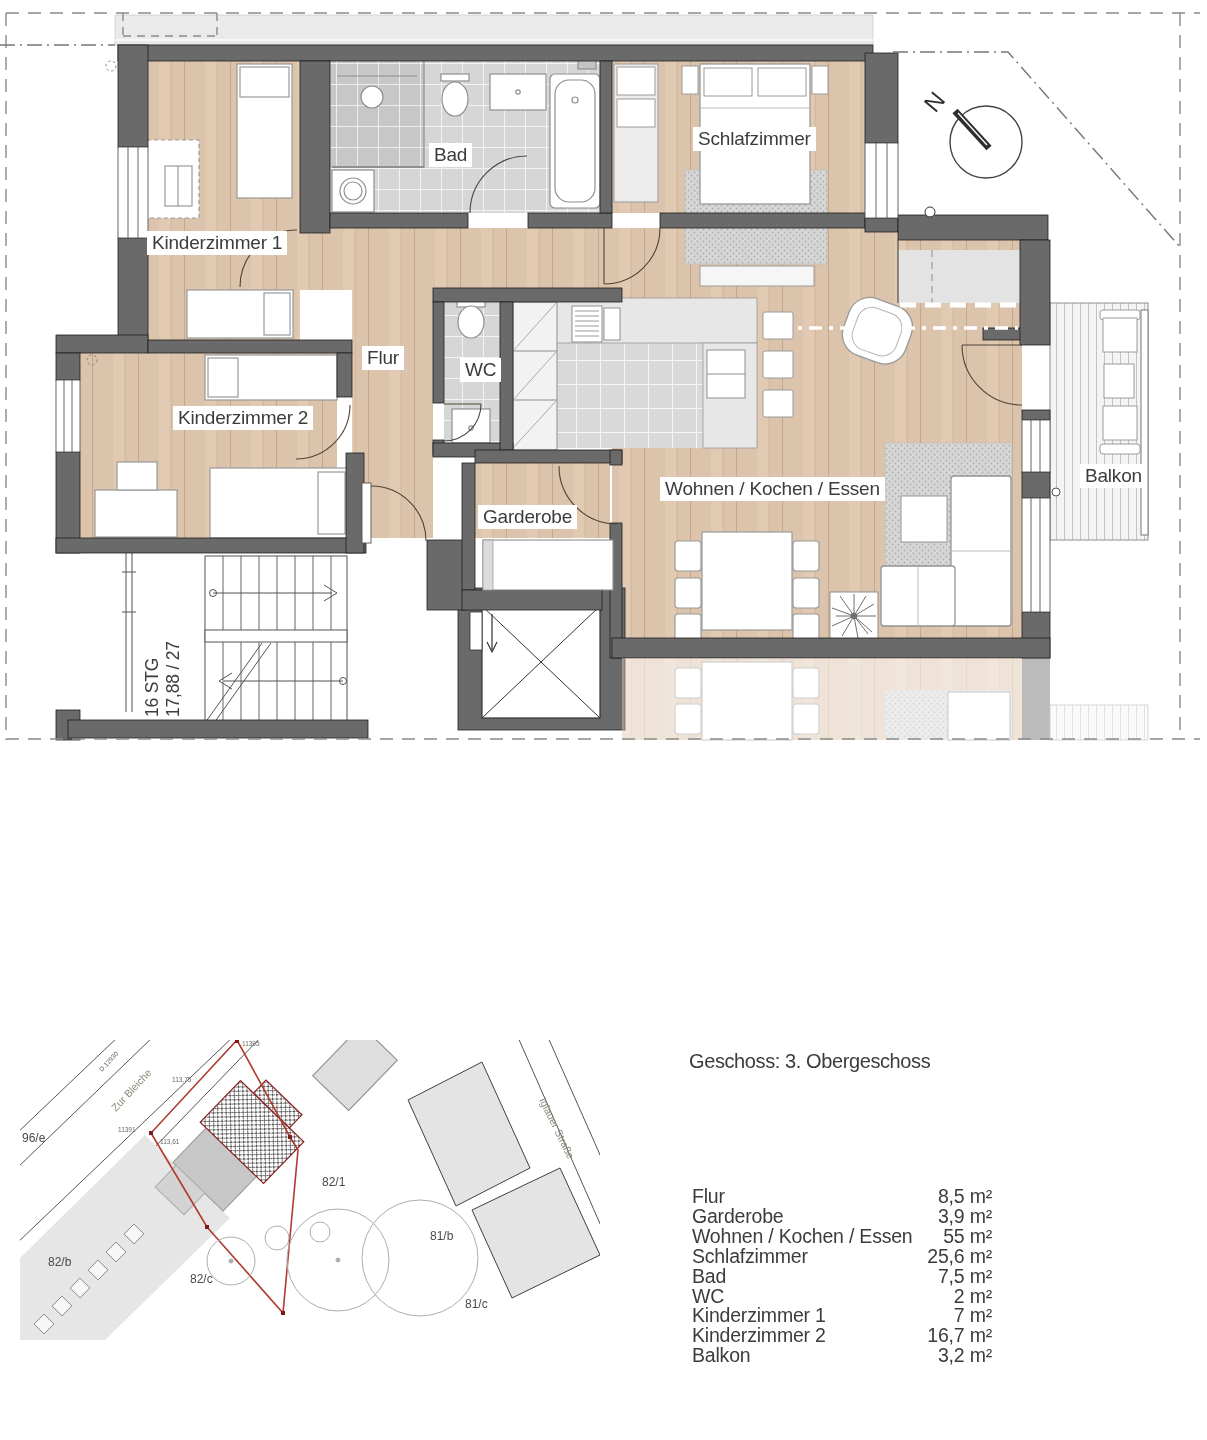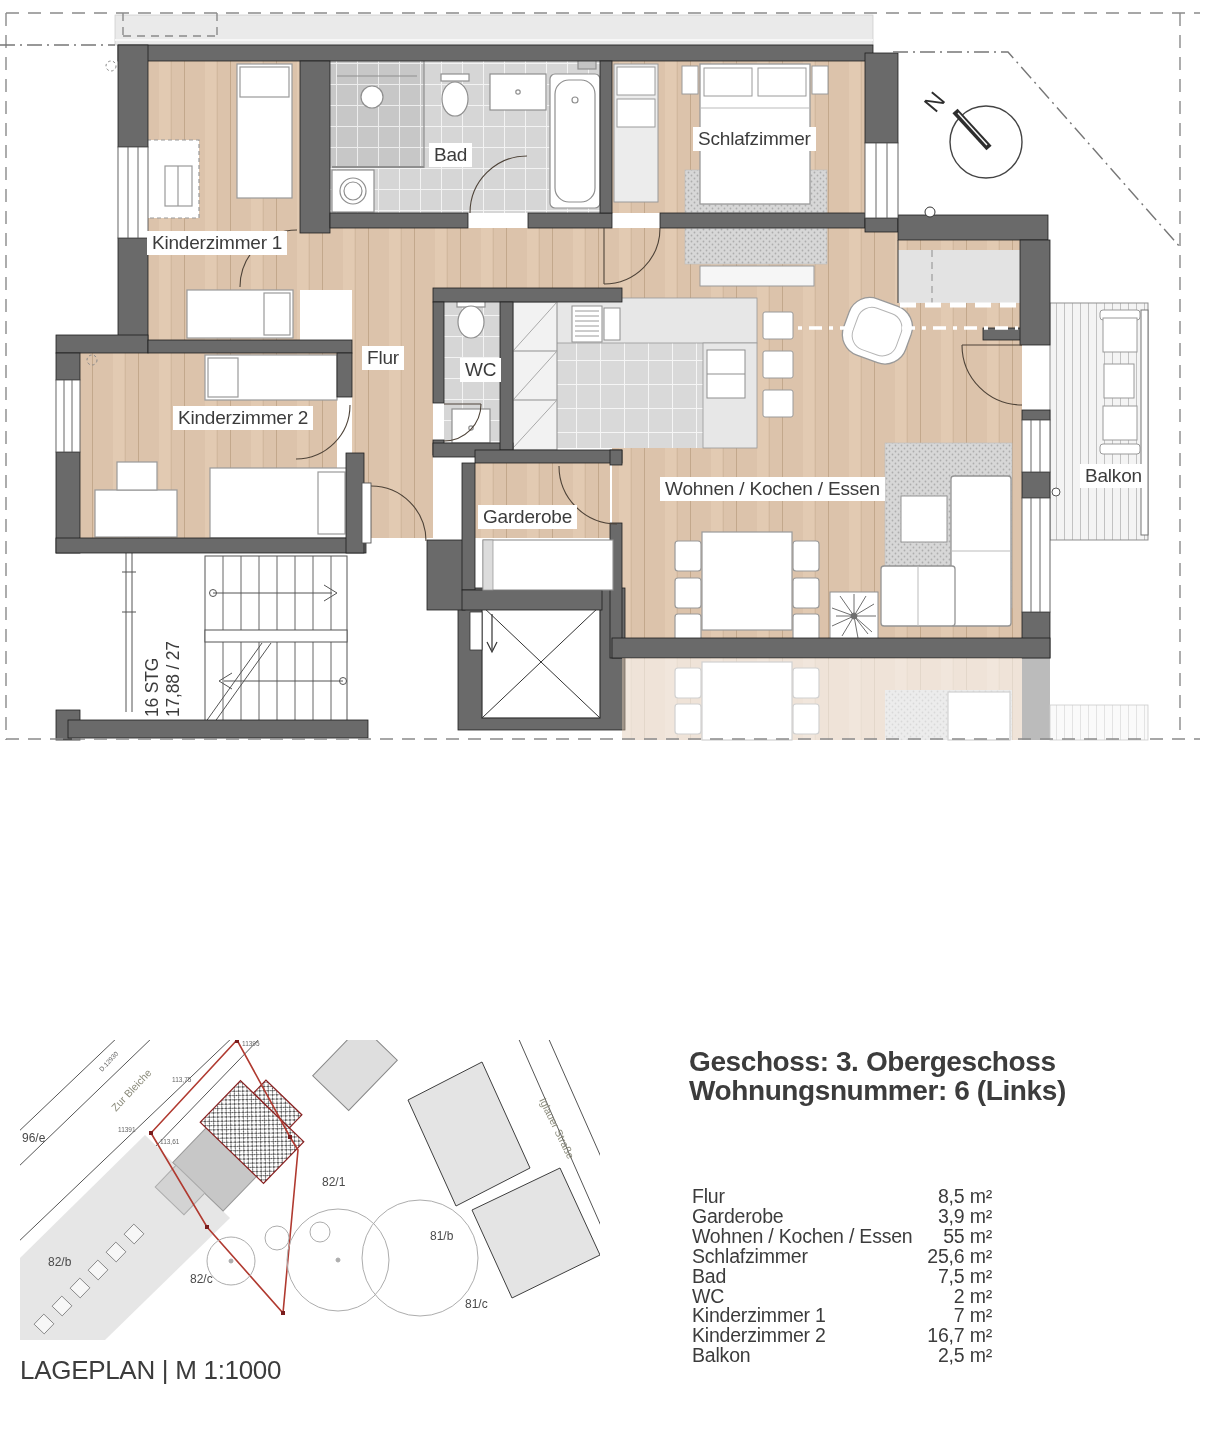--- a/index.html
+++ b/index.html
@@ -9,22 +9,22 @@
   .chip{position:absolute;background:#fff;color:#3c3c3c;font-size:19px;line-height:1.15;
         padding:1px 5px;white-space:nowrap;letter-spacing:-0.2px;}
   .stair-label{position:absolute;left:142px;top:717px;transform-origin:0 0;
         transform:rotate(-90deg);font-size:17.5px;line-height:1.18;letter-spacing:-0.2px;
         color:#3c3c3c;white-space:nowrap;}
   .north-label{position:absolute;left:926px;top:88px;font-size:24px;color:#2e2e2e;
         transform:rotate(-50deg);}
   .siteplan-wrap{position:absolute;left:20px;top:1040px;width:580px;height:300px;}
   .siteplan-title{position:absolute;left:20px;top:1355px;font-size:26px;
         letter-spacing:-0.3px;color:#3c3c3c;}
-  .info-block{position:absolute;left:689px;top:1047px;font-size:28px;line-height:29px;
-        letter-spacing:-0.4px;font-weight:bold;}
+  .info-block{position:absolute;left:689px;top:1047px;font-size:20px;line-height:29px;
+        letter-spacing:-0.4px;}
   .areas{position:absolute;left:692px;top:1187px;width:300px;font-size:19.5px;
         line-height:19.9px;letter-spacing:-0.2px;}
   .areas .row{display:flex;justify-content:space-between;}
   .areas .a{text-align:right;}
 </style>
 </head>
 <body>
 
 <div class="page">
 
@@ -469,25 +469,23 @@
       <text x="222" y="6">11395</text>
       <text x="82" y="32" transform="rotate(-47 82 32)">D.12930</text>
       <text x="152" y="42">113,75</text>
       <text x="140" y="104">113,61</text>
       <text x="98" y="92">11391</text>
     </g>
   </g>
 </svg>
 </div>
 
-<div class="siteplan-title">LAGEPLAN | M 1:1000</div>
 
 <div class="info-block">
   <div>Geschoss: 3. Obergeschoss</div>
-  <div>Wohnungsnummer: 6 (Links)</div>
 </div>
 
 <div class="areas">
   <div class="row">
         <span class="n">Flur</span>
         <span class="a">8,5 m²</span>
       </div>
   <div class="row">
         <span class="n">Garderobe</span>
         <span class="a">3,9 m²</span>
@@ -511,17 +509,17 @@
   <div class="row">
         <span class="n">Kinderzimmer 1</span>
         <span class="a">7 m²</span>
       </div>
   <div class="row">
         <span class="n">Kinderzimmer 2</span>
         <span class="a">16,7 m²</span>
       </div>
   <div class="row">
         <span class="n">Balkon</span>
-        <span class="a">2,5 m²</span>
+        <span class="a">3,2 m²</span>
       </div>
 </div>
 
 </div>
 
 </body></html>

